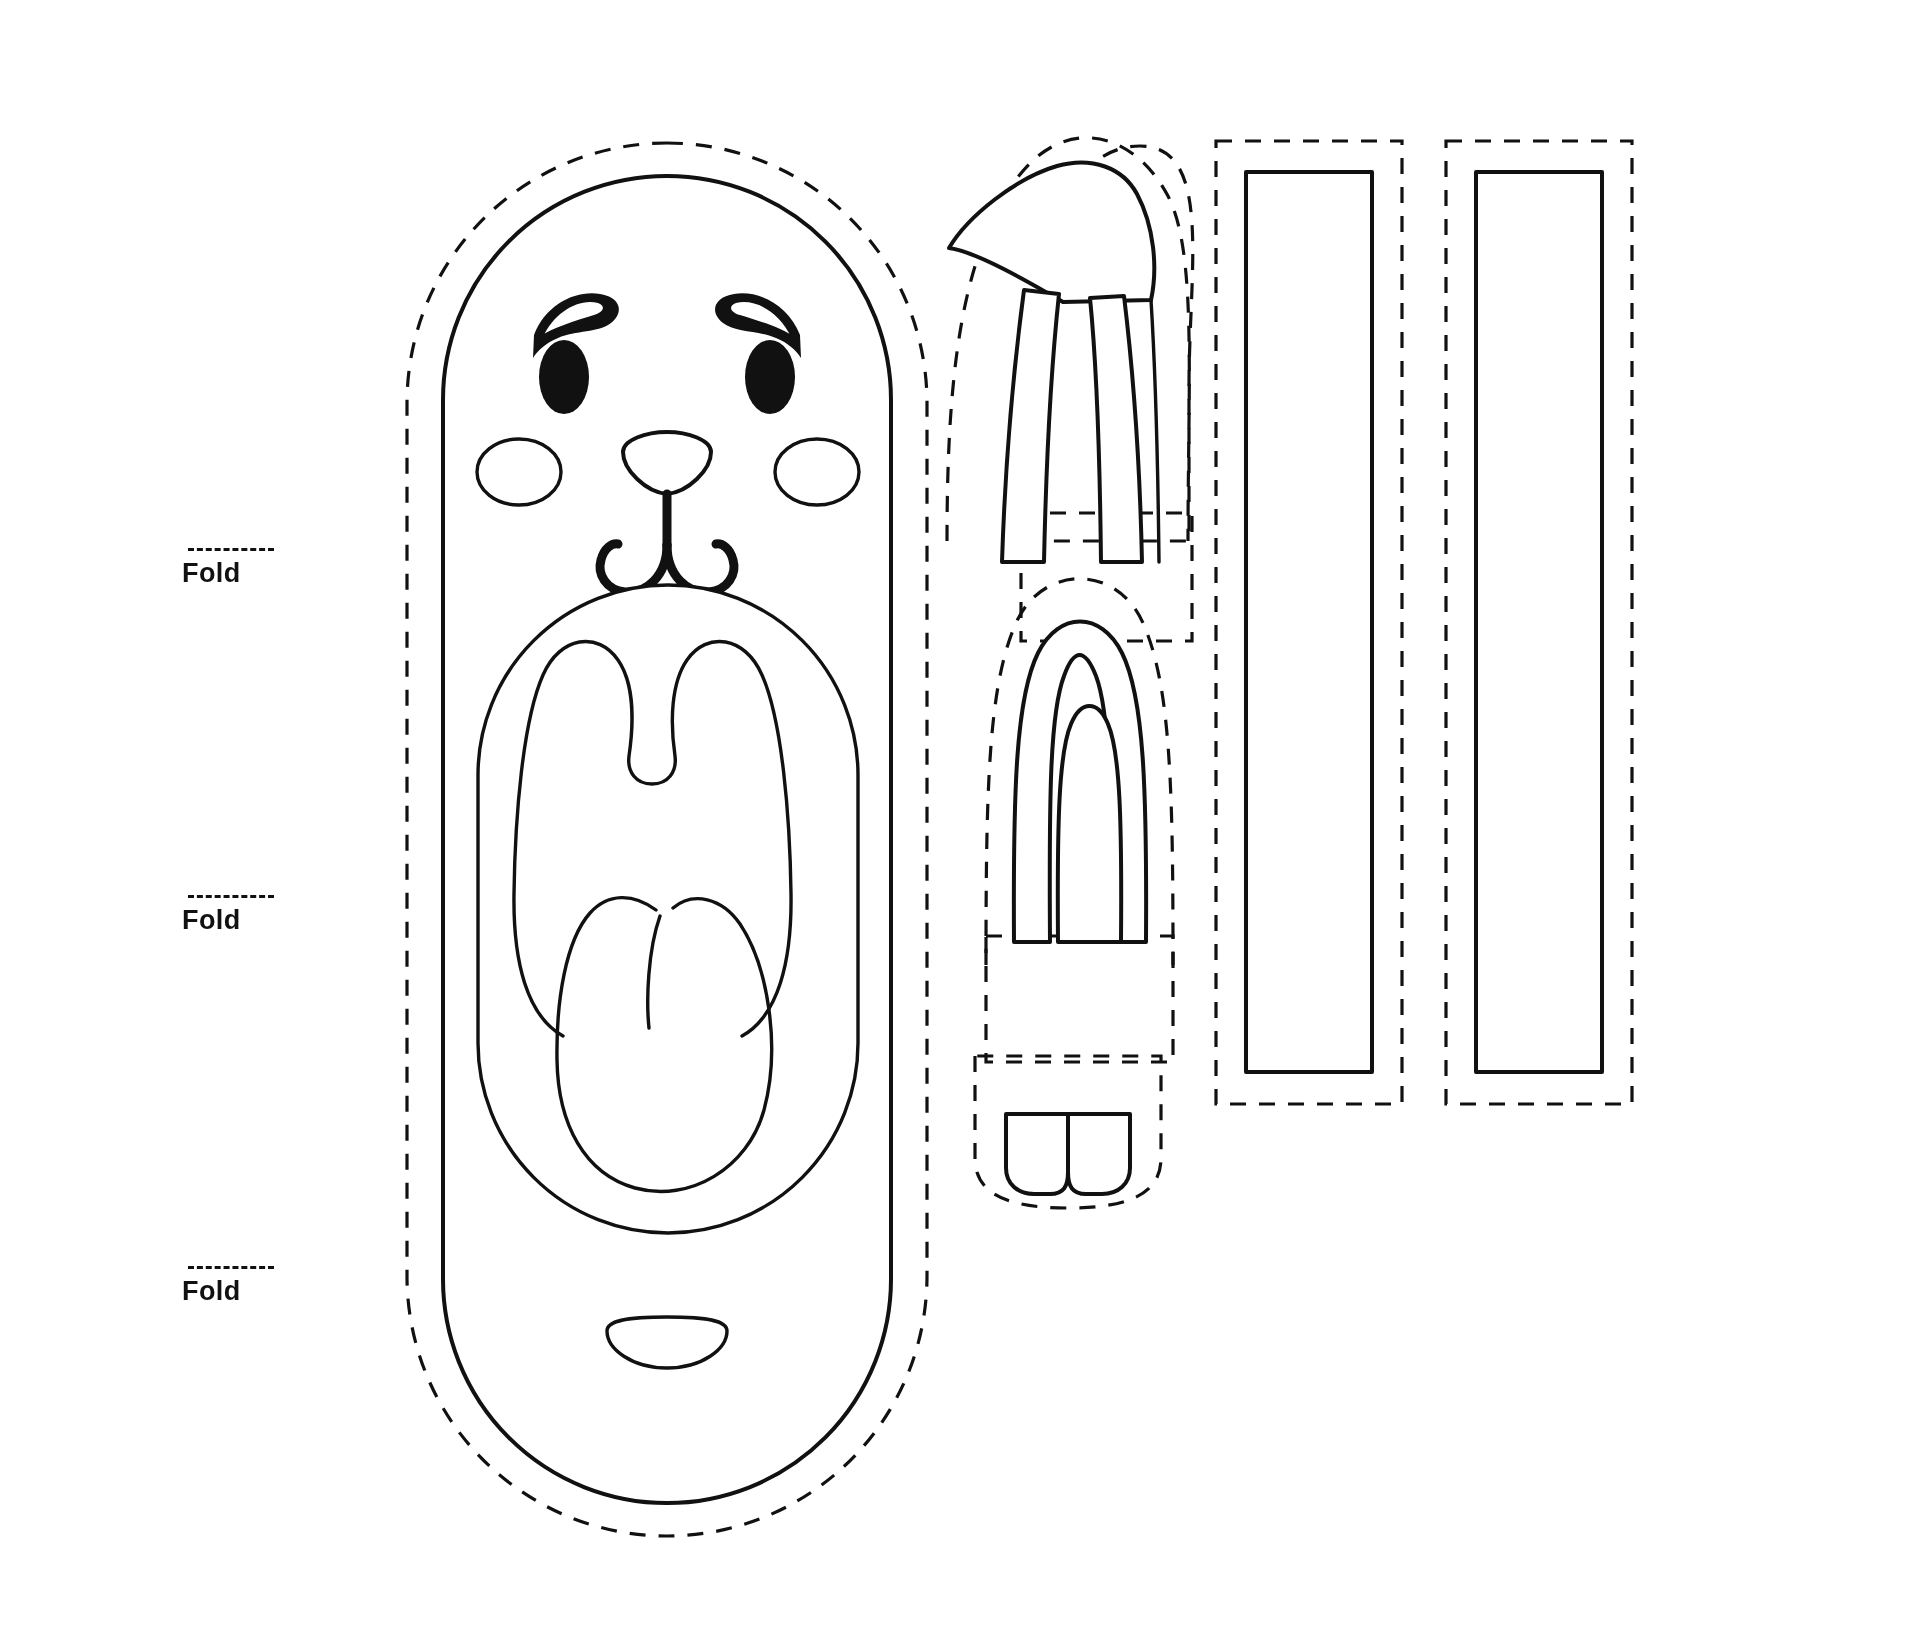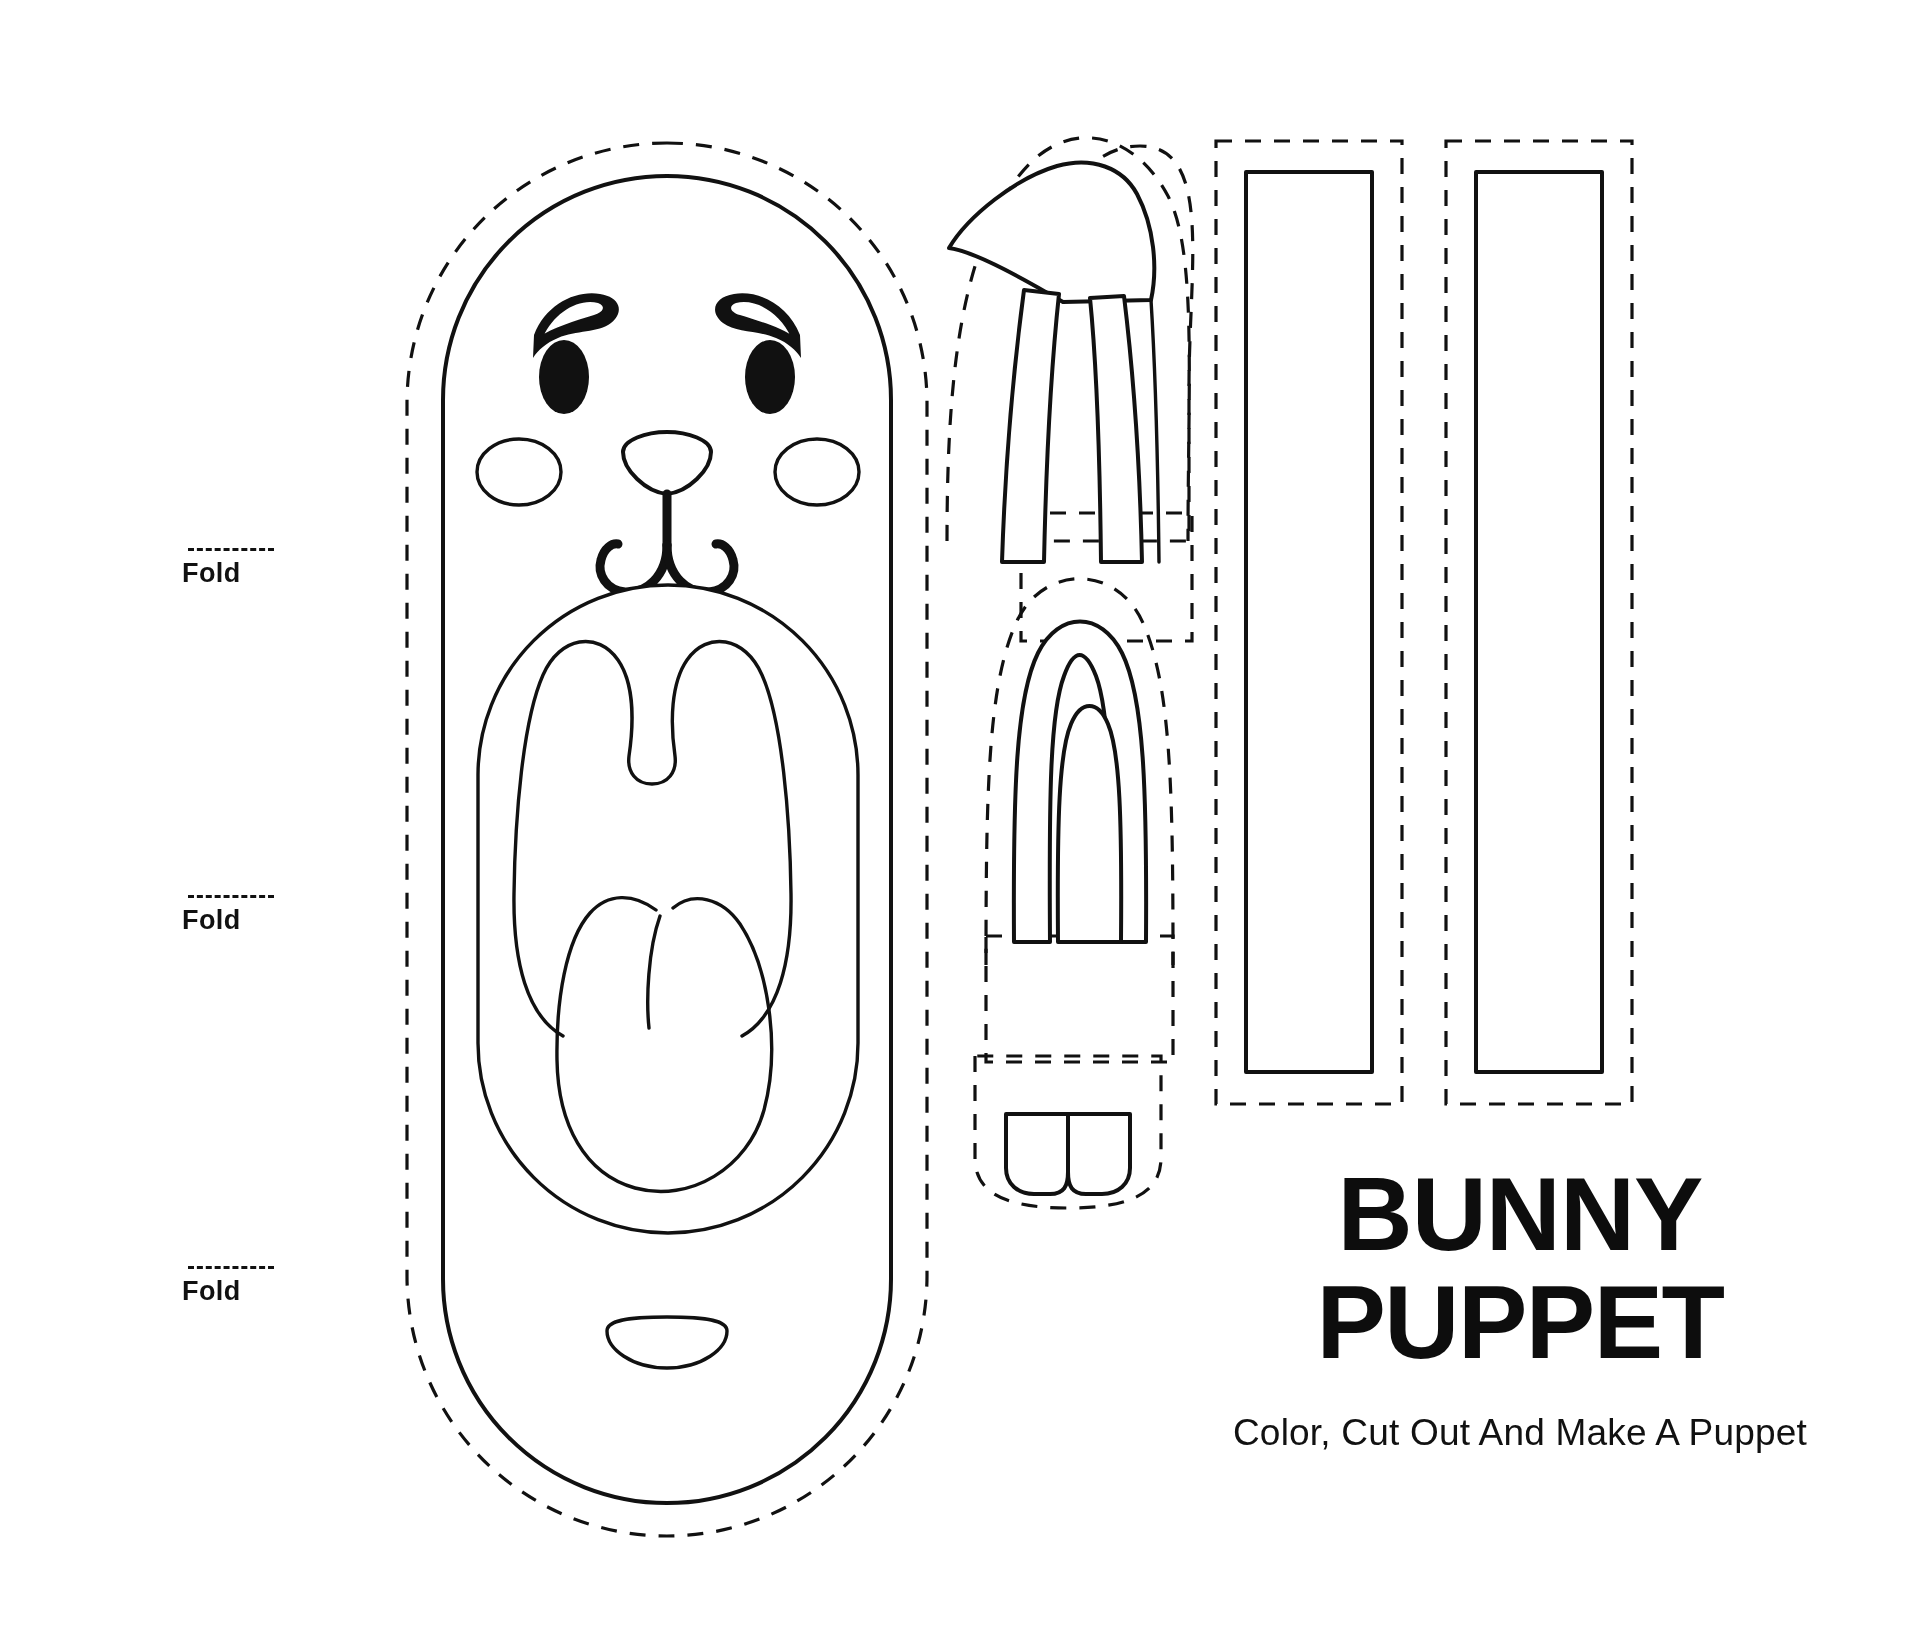--- a/index.html
+++ b/index.html
@@ -294,19 +294,14 @@
   <div id="fold-marker-2" class="fold-marker">
     <div class="fold-dash"></div>
     <div class="fold-label">Fold</div>
   </div>
 
   <div id="fold-marker-3" class="fold-marker">
     <div class="fold-dash"></div>
     <div class="fold-label">Fold</div>
   </div>
 
-  <div id="title-block">
-    <div class="title-line" id="title-line-1">BUNNY</div>
-    <div class="title-line" id="title-line-2">PUPPET</div>
-    <div id="subtitle">Color, Cut Out And Make A Puppet</div>
-  </div>
 
 </div>
 
 </body></html>

